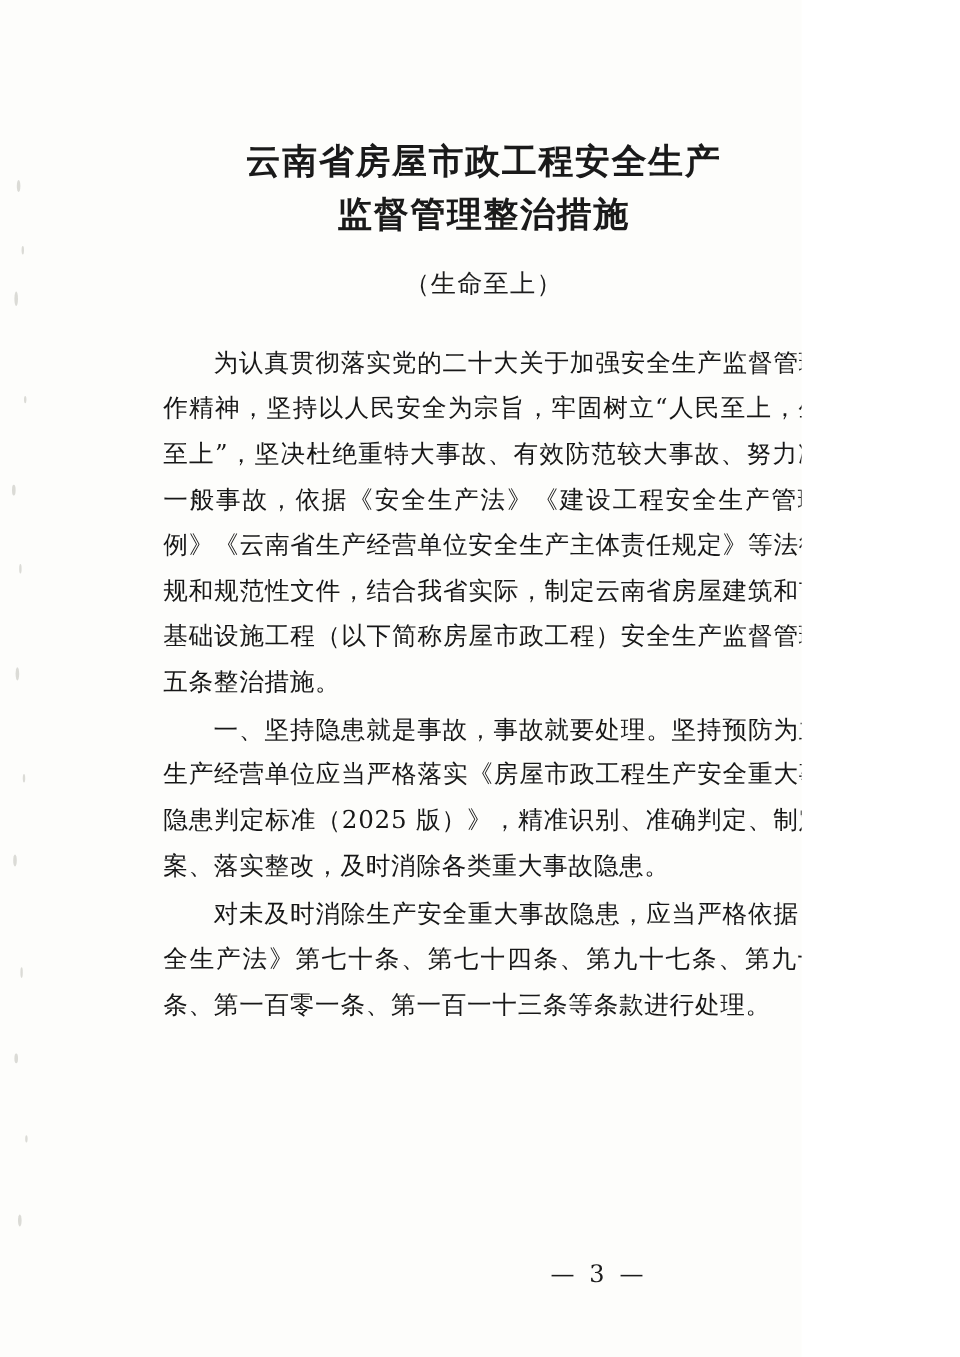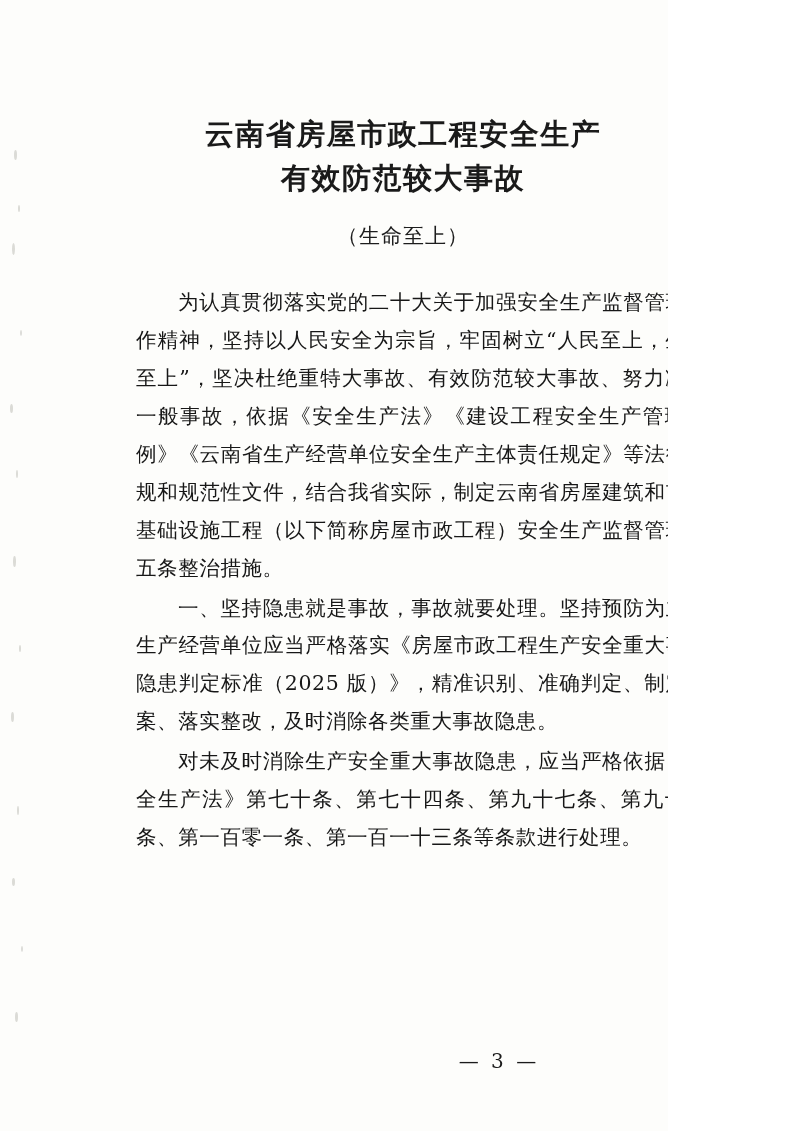--- a/index.html
+++ b/index.html
@@ -98,21 +98,21 @@
   <div class="speckle" style="left:12px;top:878px;width:3px;height:8px;"></div>
   <div class="speckle" style="left:21px;top:946px;width:2px;height:6px;"></div>
   <div class="speckle" style="left:15px;top:1012px;width:3px;height:10px;"></div>
   <div class="speckle" style="left:770px;top:380px;width:2px;height:8px;"></div>
   <div class="speckle" style="left:778px;top:700px;width:2px;height:7px;"></div>
 
   <div class="content">
 
     <div class="title-block">
       <div class="doc-title-line">云南省房屋市政工程安全生产</div>
-      <div class="doc-title-line">有效防范较大事故</div>
+      <div class="doc-title-line">监督管理整治措施</div>
       <div class="doc-subtitle">（生命至上）</div>
     </div>
 
     <div class="body-text">
       <p class="para"><span class="lead"></span><span>为认真贯彻落实党的二十大关于加强安全生产监督管理工作精神，坚持以人民安全为宗旨，牢固树立“人民至上，生命至上”，坚决杜绝重特大事故、有效防范较大事故、努力减少一般事故，依据《安全生产法》《建设工程安全生产管理条例》《云南省生产经营单位安全生产主体责任规定》等法律法规和规范性文件，结合我省实际，制定云南省房屋建筑和市政基础设施工程（以下简称房屋市政工程）安全生产监督管理十五条整治措施。</span></p>
       <p class="para"><span class="lead">一、坚持隐患就是事故，事故就要处理。</span><span>坚持预防为主，生产经营单位应当严格落实《房屋市政工程生产安全重大事故隐患判定标准（2025 版）》，精准识别、准确判定、制定方案、落实整改，及时消除各类重大事故隐患。</span></p>
       <p class="para"><span class="lead"></span><span>对未及时消除生产安全重大事故隐患，应当严格依据《安全生产法》第七十条、第七十四条、第九十七条、第九十九条、第一百零一条、第一百一十三条等条款进行处理。</span></p>
     </div>
 
   </div>

